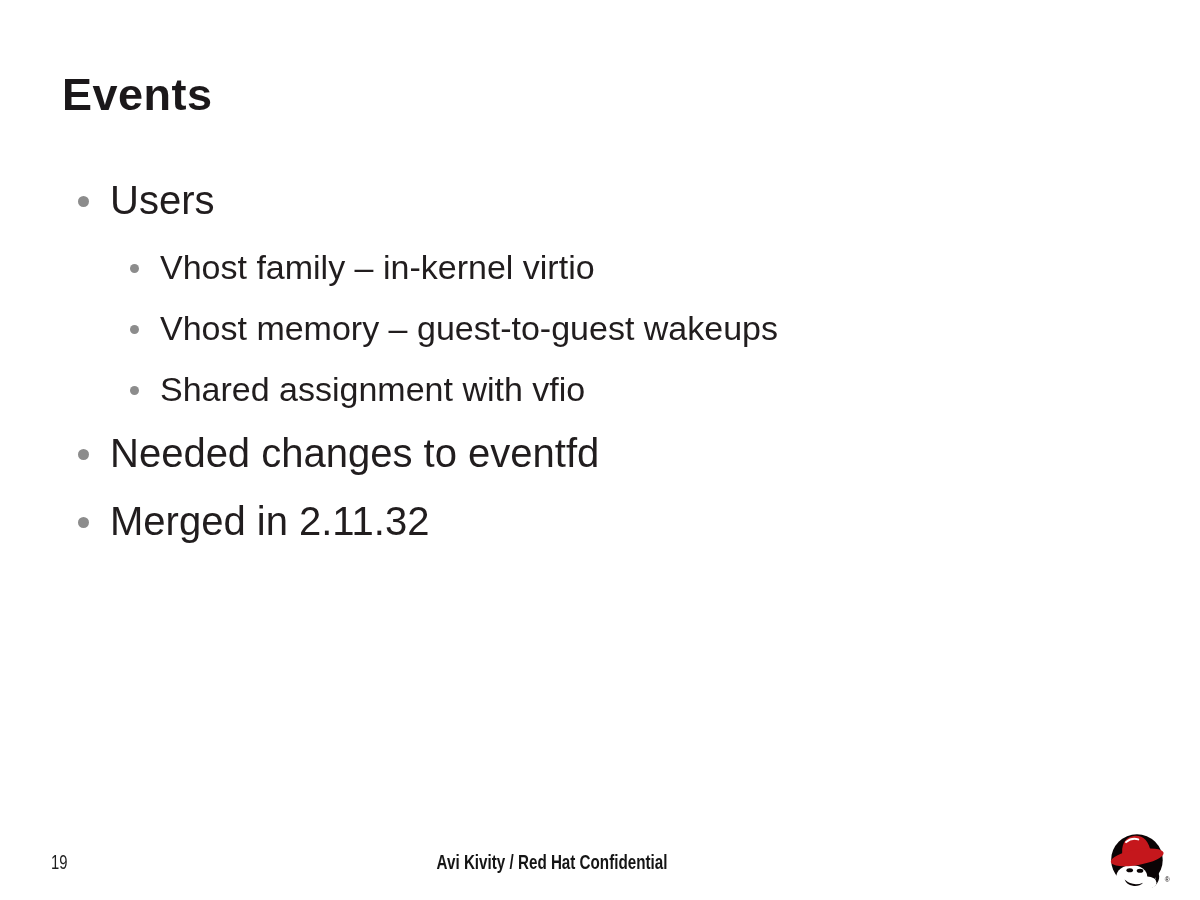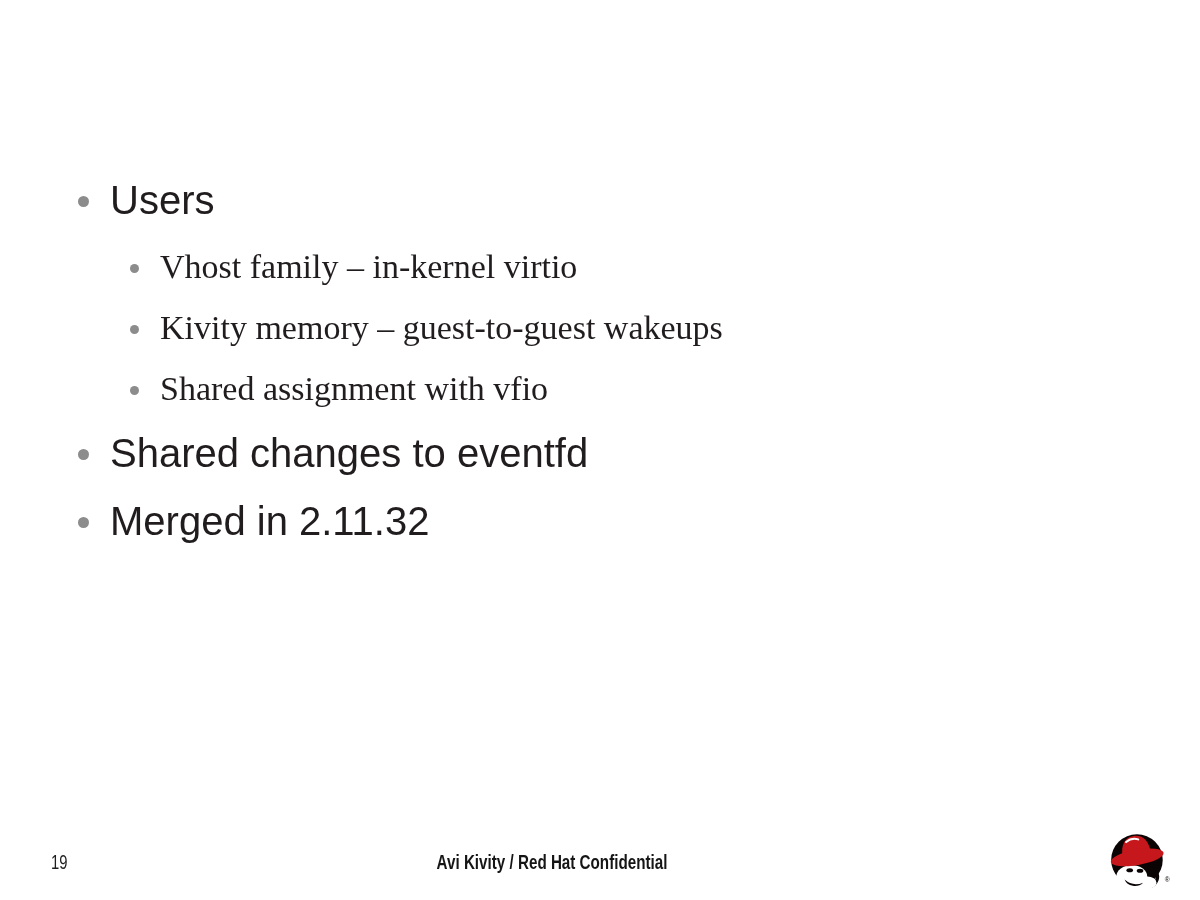--- a/index.html
+++ b/index.html
@@ -41,21 +41,20 @@
     display: block;
     margin-left: 110px;
     font-size: 40px;
     line-height: 1;
   }
   .lvl2 .txt {
     display: block;
     margin-left: 160px;
     font-size: 34px;
     line-height: 1;
-    font-family: Liberation Serif, serif;
   }
   .page-number {
     position: absolute;
     left: 51px;
     top: 852px;
     font-size: 20px;
     line-height: 1;
     color: #1e1e1e;
     transform: scaleX(0.74);
     transform-origin: left top;
@@ -80,44 +79,45 @@
     width: 66px;
     height: 66px;
   }
   .logo svg { display: block; width: 100%; height: 100%; }
 </style>
 </head>
 <body>
 
 <div class="slide">
 
+  <div class="slide-title">Events</div>
 
   <div class="bullet-row lvl1" style="top:180px">
     <span class="dot"></span>
     <span class="txt">Users</span>
   </div>
 
   <div class="bullet-row lvl2" style="top:250px">
     <span class="dot"></span>
     <span class="txt">Vhost family – in-kernel virtio</span>
   </div>
 
   <div class="bullet-row lvl2" style="top:311px">
     <span class="dot"></span>
-    <span class="txt">Kivity memory – guest-to-guest wakeups</span>
+    <span class="txt">Vhost memory – guest-to-guest wakeups</span>
   </div>
 
   <div class="bullet-row lvl2" style="top:372px">
     <span class="dot"></span>
     <span class="txt">Shared assignment with vfio</span>
   </div>
 
   <div class="bullet-row lvl1" style="top:433px">
     <span class="dot"></span>
-    <span class="txt">Shared changes to eventfd</span>
+    <span class="txt">Needed changes to eventfd</span>
   </div>
 
   <div class="bullet-row lvl1" style="top:501px">
     <span class="dot"></span>
     <span class="txt">Merged in 2.11.32</span>
   </div>
 
   <div class="page-number">19</div>
 
   <div class="footer-center">Avi Kivity / Red Hat Confidential</div>

